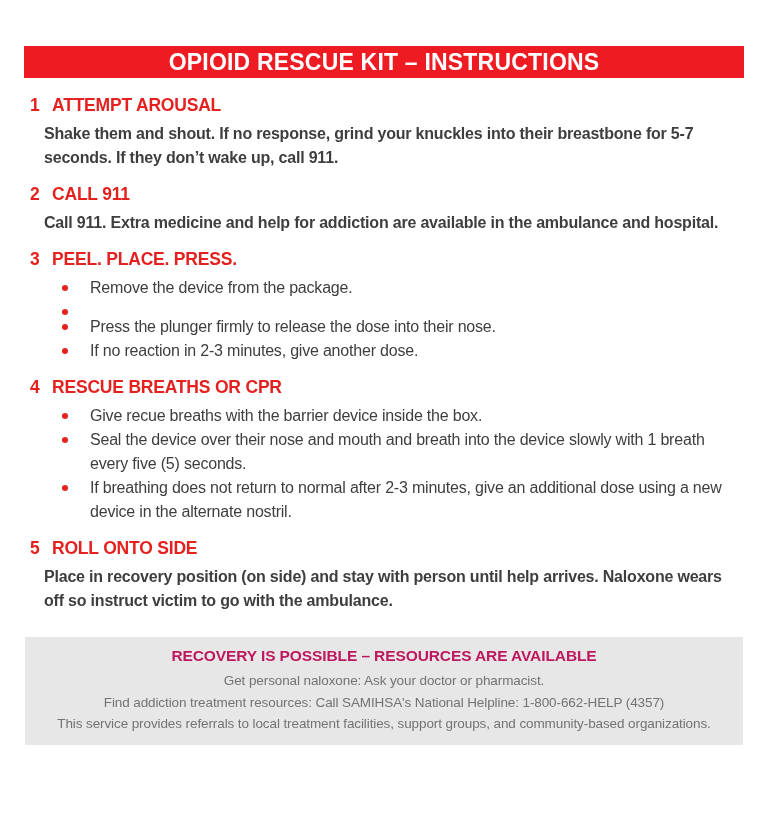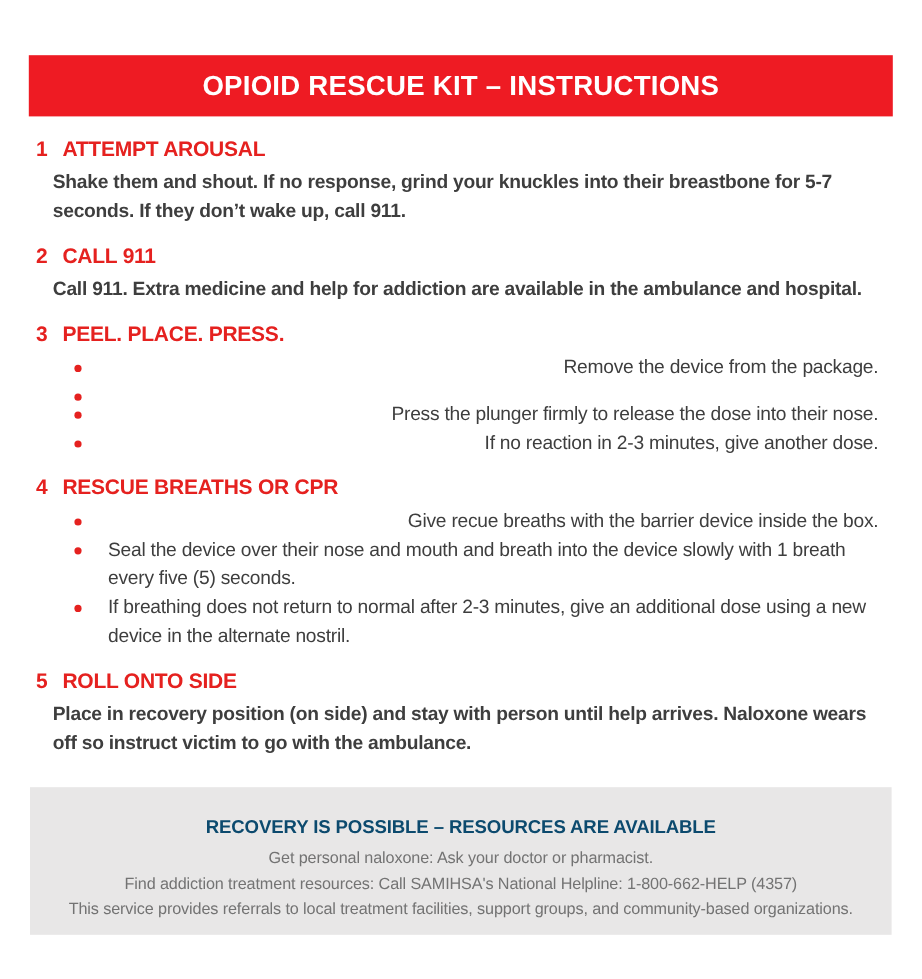--- a/index.html
+++ b/index.html
@@ -14,21 +14,21 @@
     overflow: hidden;
   }
   .page {
     position: relative;
     width: 768px;
     height: 816px;
     background: #ffffff;
   }
   .banner {
     margin: 46px 24px 0 24px;
-    height: 51px;
+    height: 32px;
     background: #ee1b23;
     color: #ffffff;
     display: flex;
     align-items: center;
     justify-content: center;
     font-size: 23px;
     font-weight: 700;
     letter-spacing: 0.2px;
   }
   .content {
@@ -59,45 +59,44 @@
   .blist {
     margin: 1px 0 0 0;
     padding: 0;
     list-style: none;
   }
   .bitem {
     display: flex;
     font-size: 16px;
     line-height: 24px;
     letter-spacing: -0.2px;
-    justify-content: space-between;
   }
   .bdot {
     width: 6px;
     height: 6px;
     border-radius: 50%;
     background: #e5211f;
     margin: 9px 0 0 32px;
     flex: none;
   }
   .btext {
     margin-left: 22px;
   }
   .resources {
     margin: 24px 25px 0 25px;
     background: #e8e7e7;
     padding: 10px 14px 10px 14px;
     text-align: center;
   }
   .res-head {
-    color: #0c4a6e;
+    color: #be185d;
     font-weight: 700;
     font-size: 15.5px;
     line-height: 18px;
-    margin: 15px 0 5px 0;
+    margin: 0 0 5px 0;
     letter-spacing: -0.1px;
   }
   .res-line {
     color: #737373;
     font-size: 13.5px;
     line-height: 21.5px;
     letter-spacing: -0.1px;
   }
 </style>
 </head>

